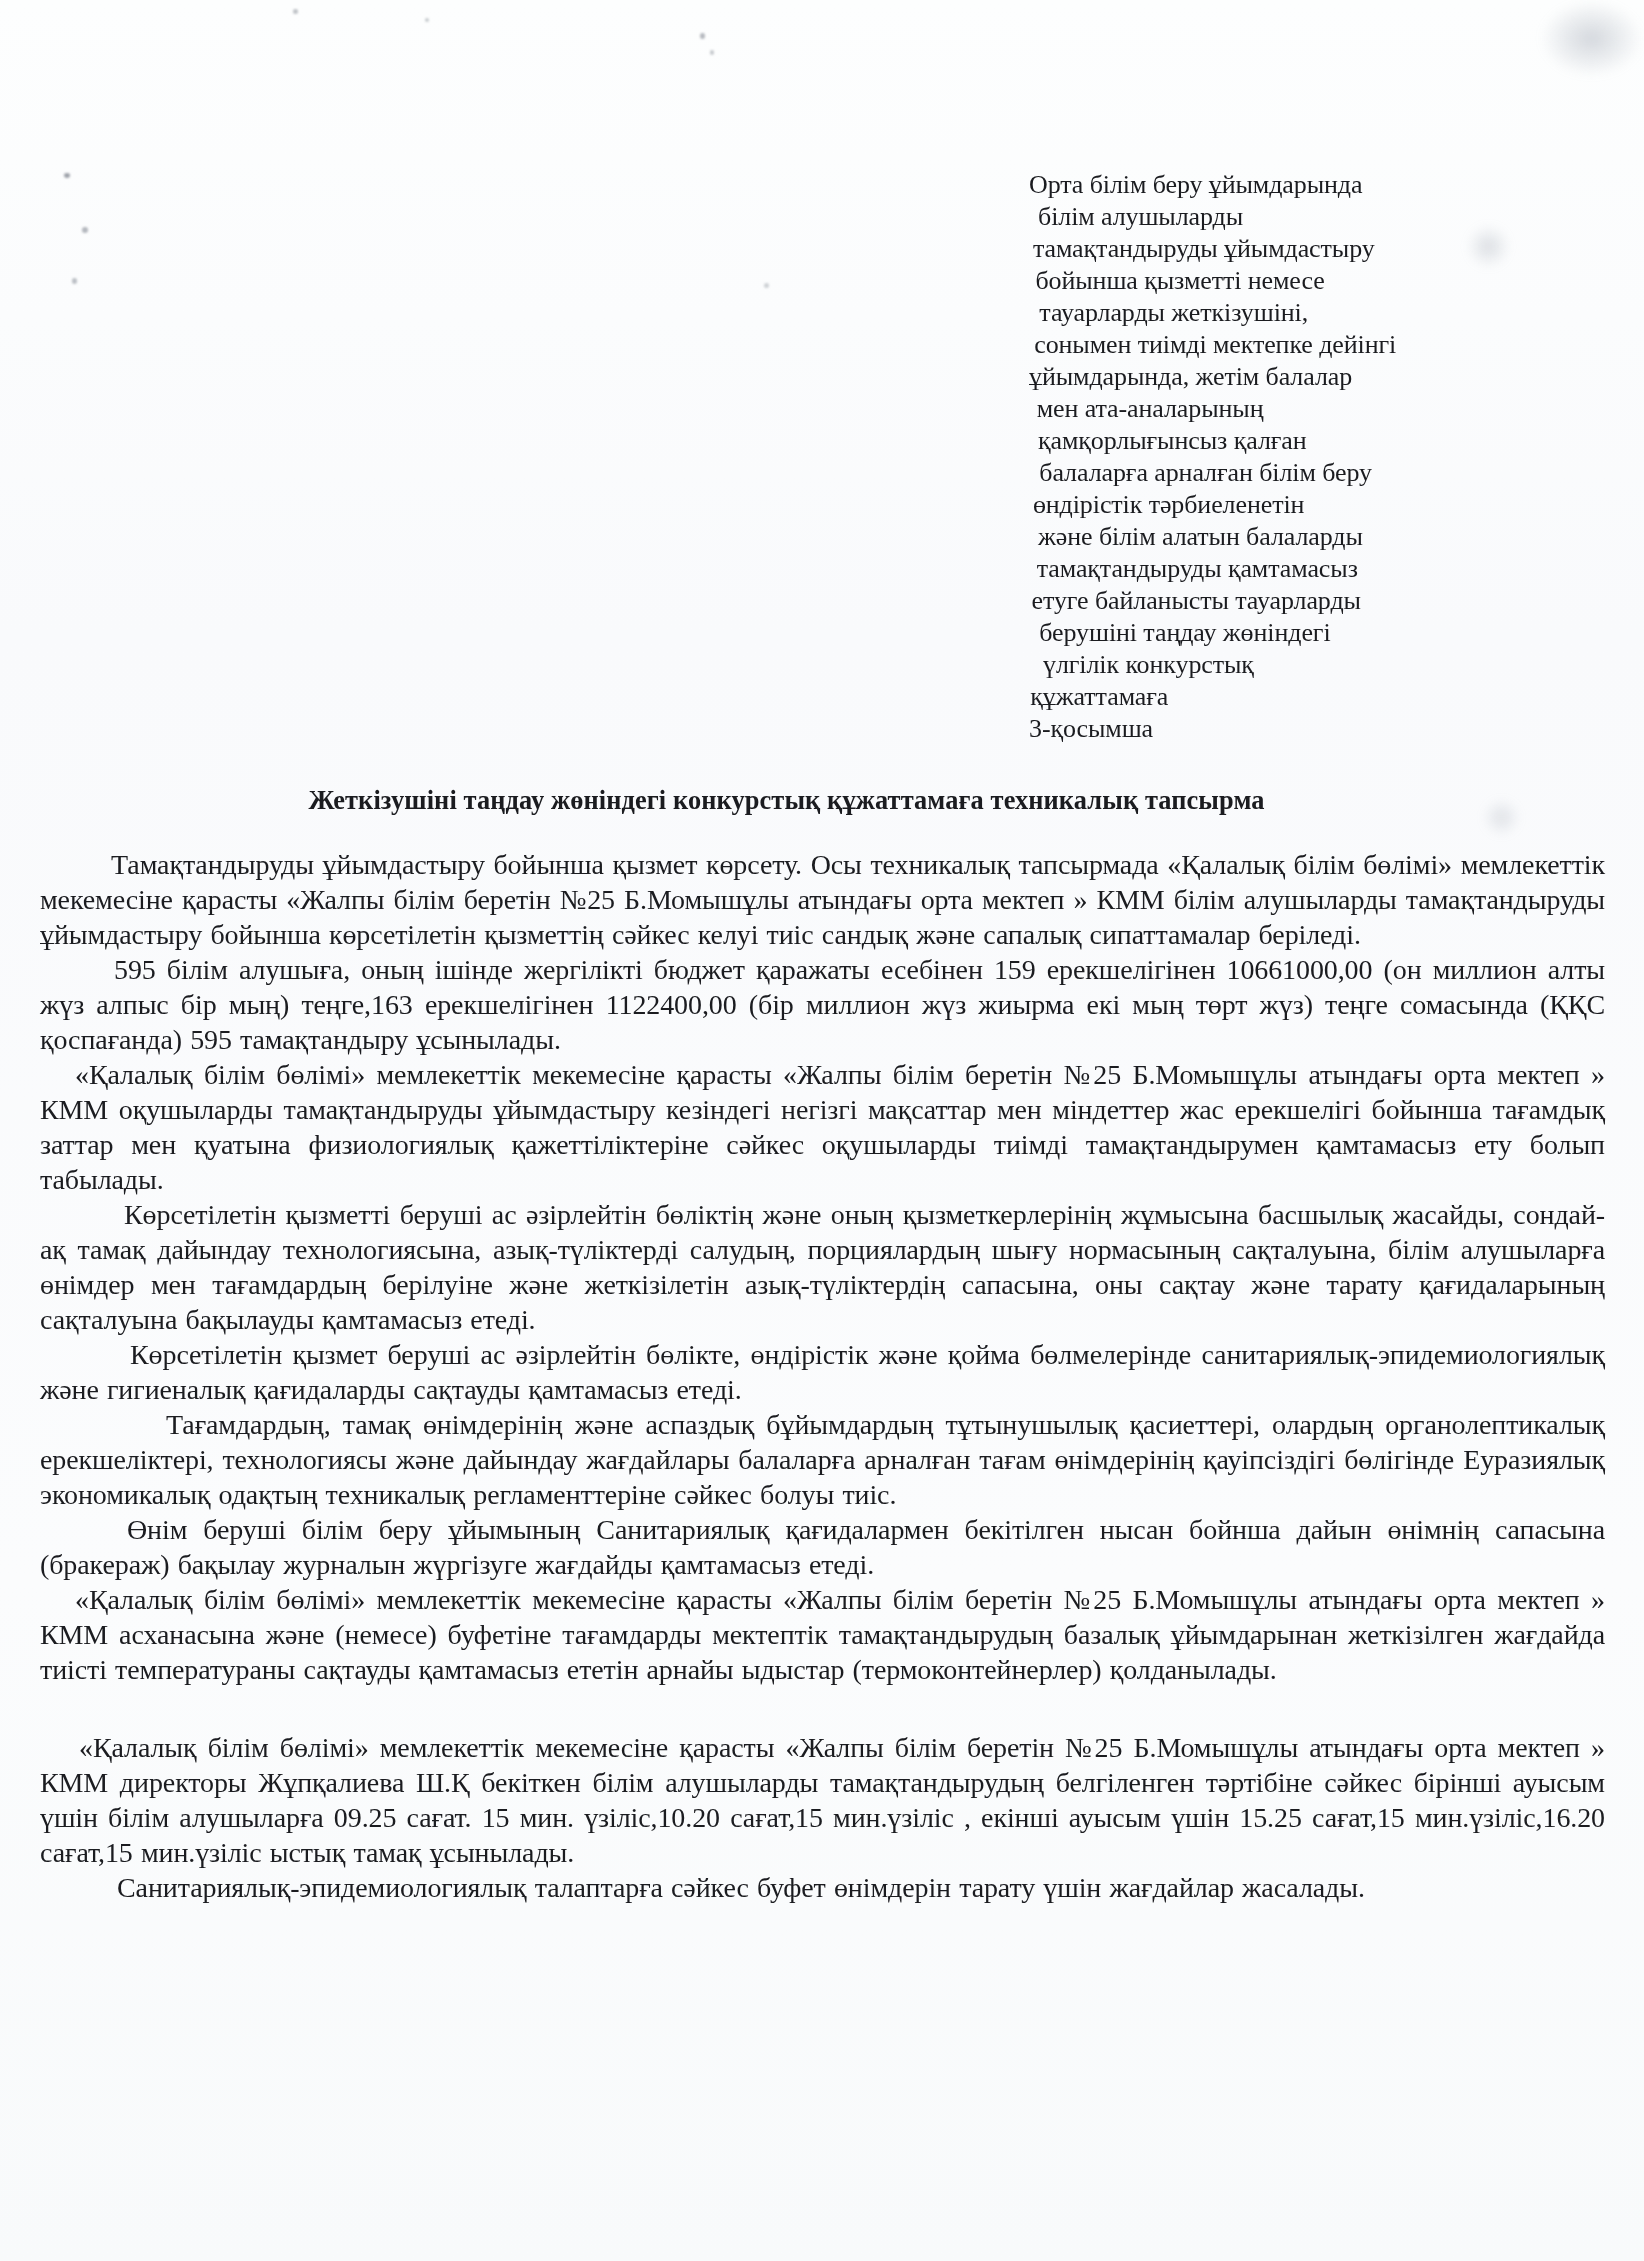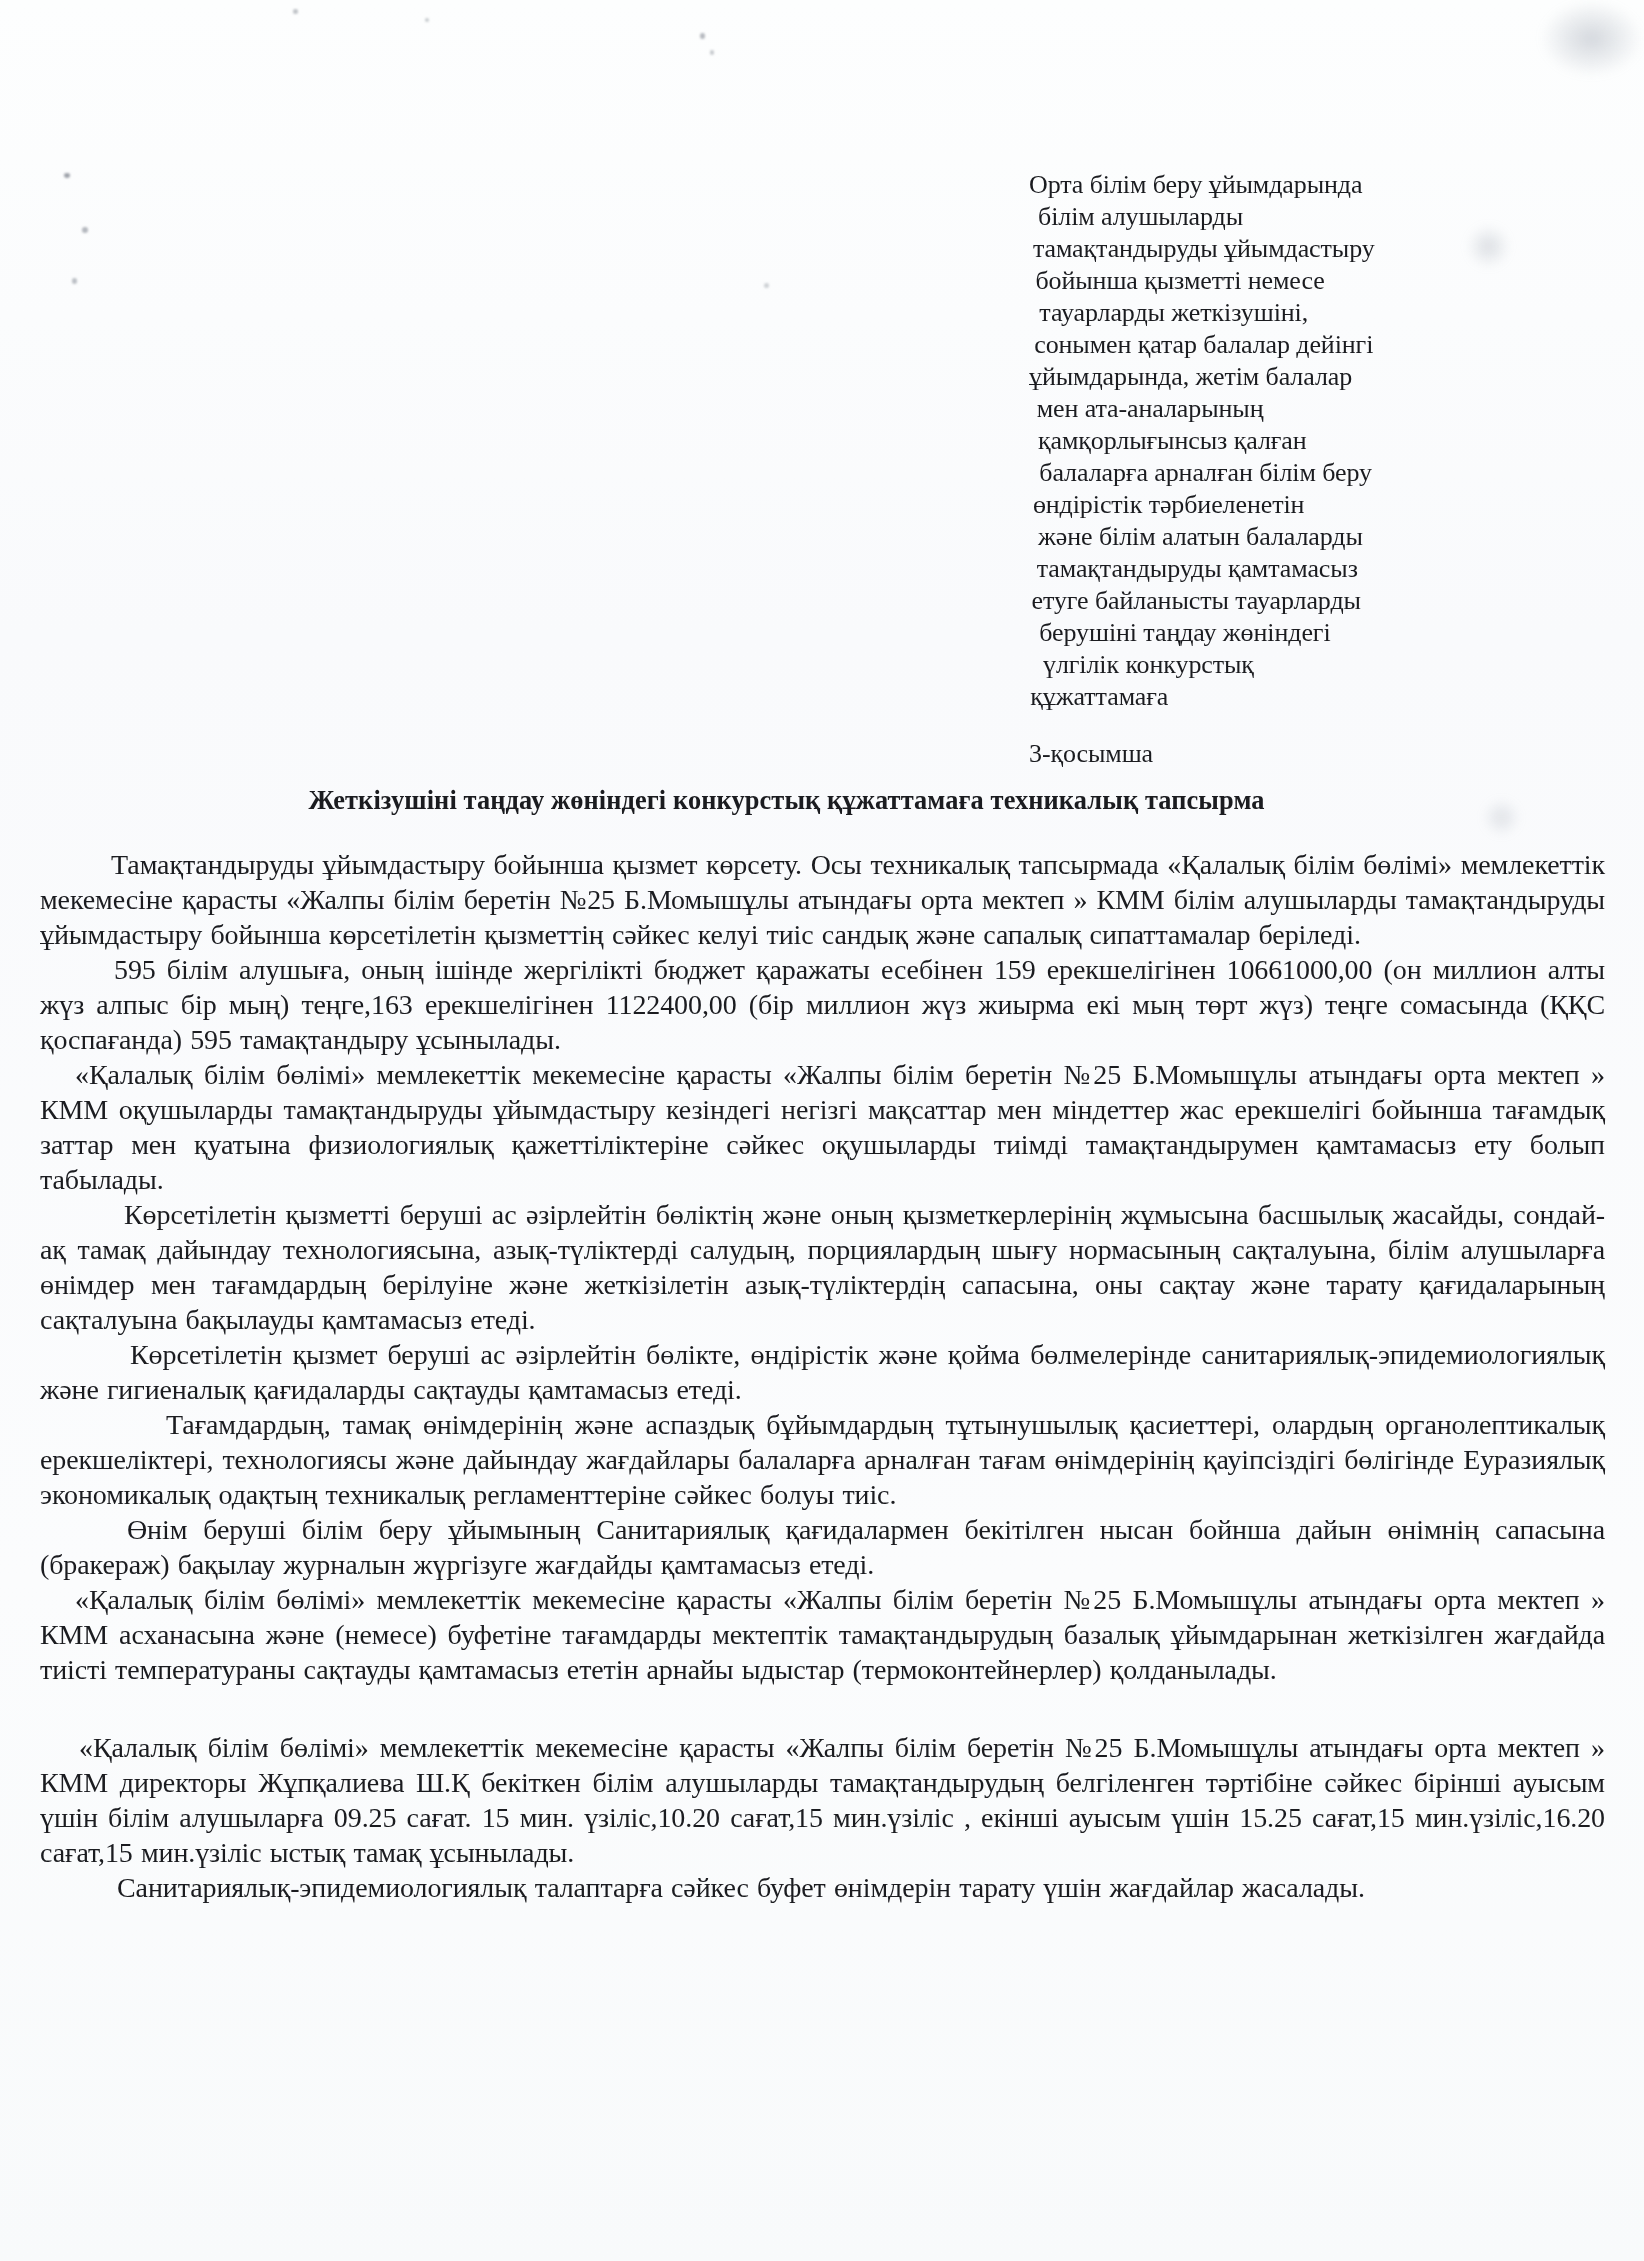--- a/index.html
+++ b/index.html
@@ -27,21 +27,21 @@
   .appendix .ln:nth-child(8){padding-left:7.7px;}
   .appendix .ln:nth-child(9){padding-left:9px;}
   .appendix .ln:nth-child(10){padding-left:10.3px;}
   .appendix .ln:nth-child(11){padding-left:3.9px;}
   .appendix .ln:nth-child(12){padding-left:9px;}
   .appendix .ln:nth-child(13){padding-left:7.7px;}
   .appendix .ln:nth-child(14){padding-left:2.6px;}
   .appendix .ln:nth-child(15){padding-left:10.3px;}
   .appendix .ln:nth-child(16){padding-left:14px;}
   .appendix .ln:nth-child(17){padding-left:1.3px;}
-  .appendix .ln:nth-child(18){padding-left:0;margin-top:25px;}
+  .appendix .ln:nth-child(18){padding-left:0;}
 
   .doc-title{
     position:absolute;left:39px;top:785px;width:1495px;
     text-align:center;font-weight:700;font-size:26.4px;
     letter-spacing:0.1px;
   }
 
   .body-text{
     position:absolute;left:40px;top:835px;width:1565px;
     font-size:28px;line-height:35px;
@@ -98,21 +98,21 @@
   <div class="smudge m1"></div>
   <div class="smudge m2"></div>
   <div class="smudge m3"></div>
 
   <div class="appendix">
     <div class="ln">Орта білім беру ұйымдарында</div>
     <div class="ln">білім алушыларды</div>
     <div class="ln">тамақтандыруды ұйымдастыру</div>
     <div class="ln">бойынша қызметті немесе</div>
     <div class="ln">тауарларды жеткізушіні,</div>
-    <div class="ln">сонымен қатар балалар дейінгі</div>
+    <div class="ln">сонымен тиімді мектепке дейінгі</div>
     <div class="ln">ұйымдарында, жетім балалар</div>
     <div class="ln">мен ата-аналарының</div>
     <div class="ln">қамқорлығынсыз қалған</div>
     <div class="ln">балаларға арналған білім беру</div>
     <div class="ln">өндірістік тәрбиеленетін</div>
     <div class="ln">және білім алатын балаларды</div>
     <div class="ln">тамақтандыруды қамтамасыз</div>
     <div class="ln">етуге байланысты тауарларды</div>
     <div class="ln">берушіні таңдау жөніндегі</div>
     <div class="ln">үлгілік конкурстық</div>

